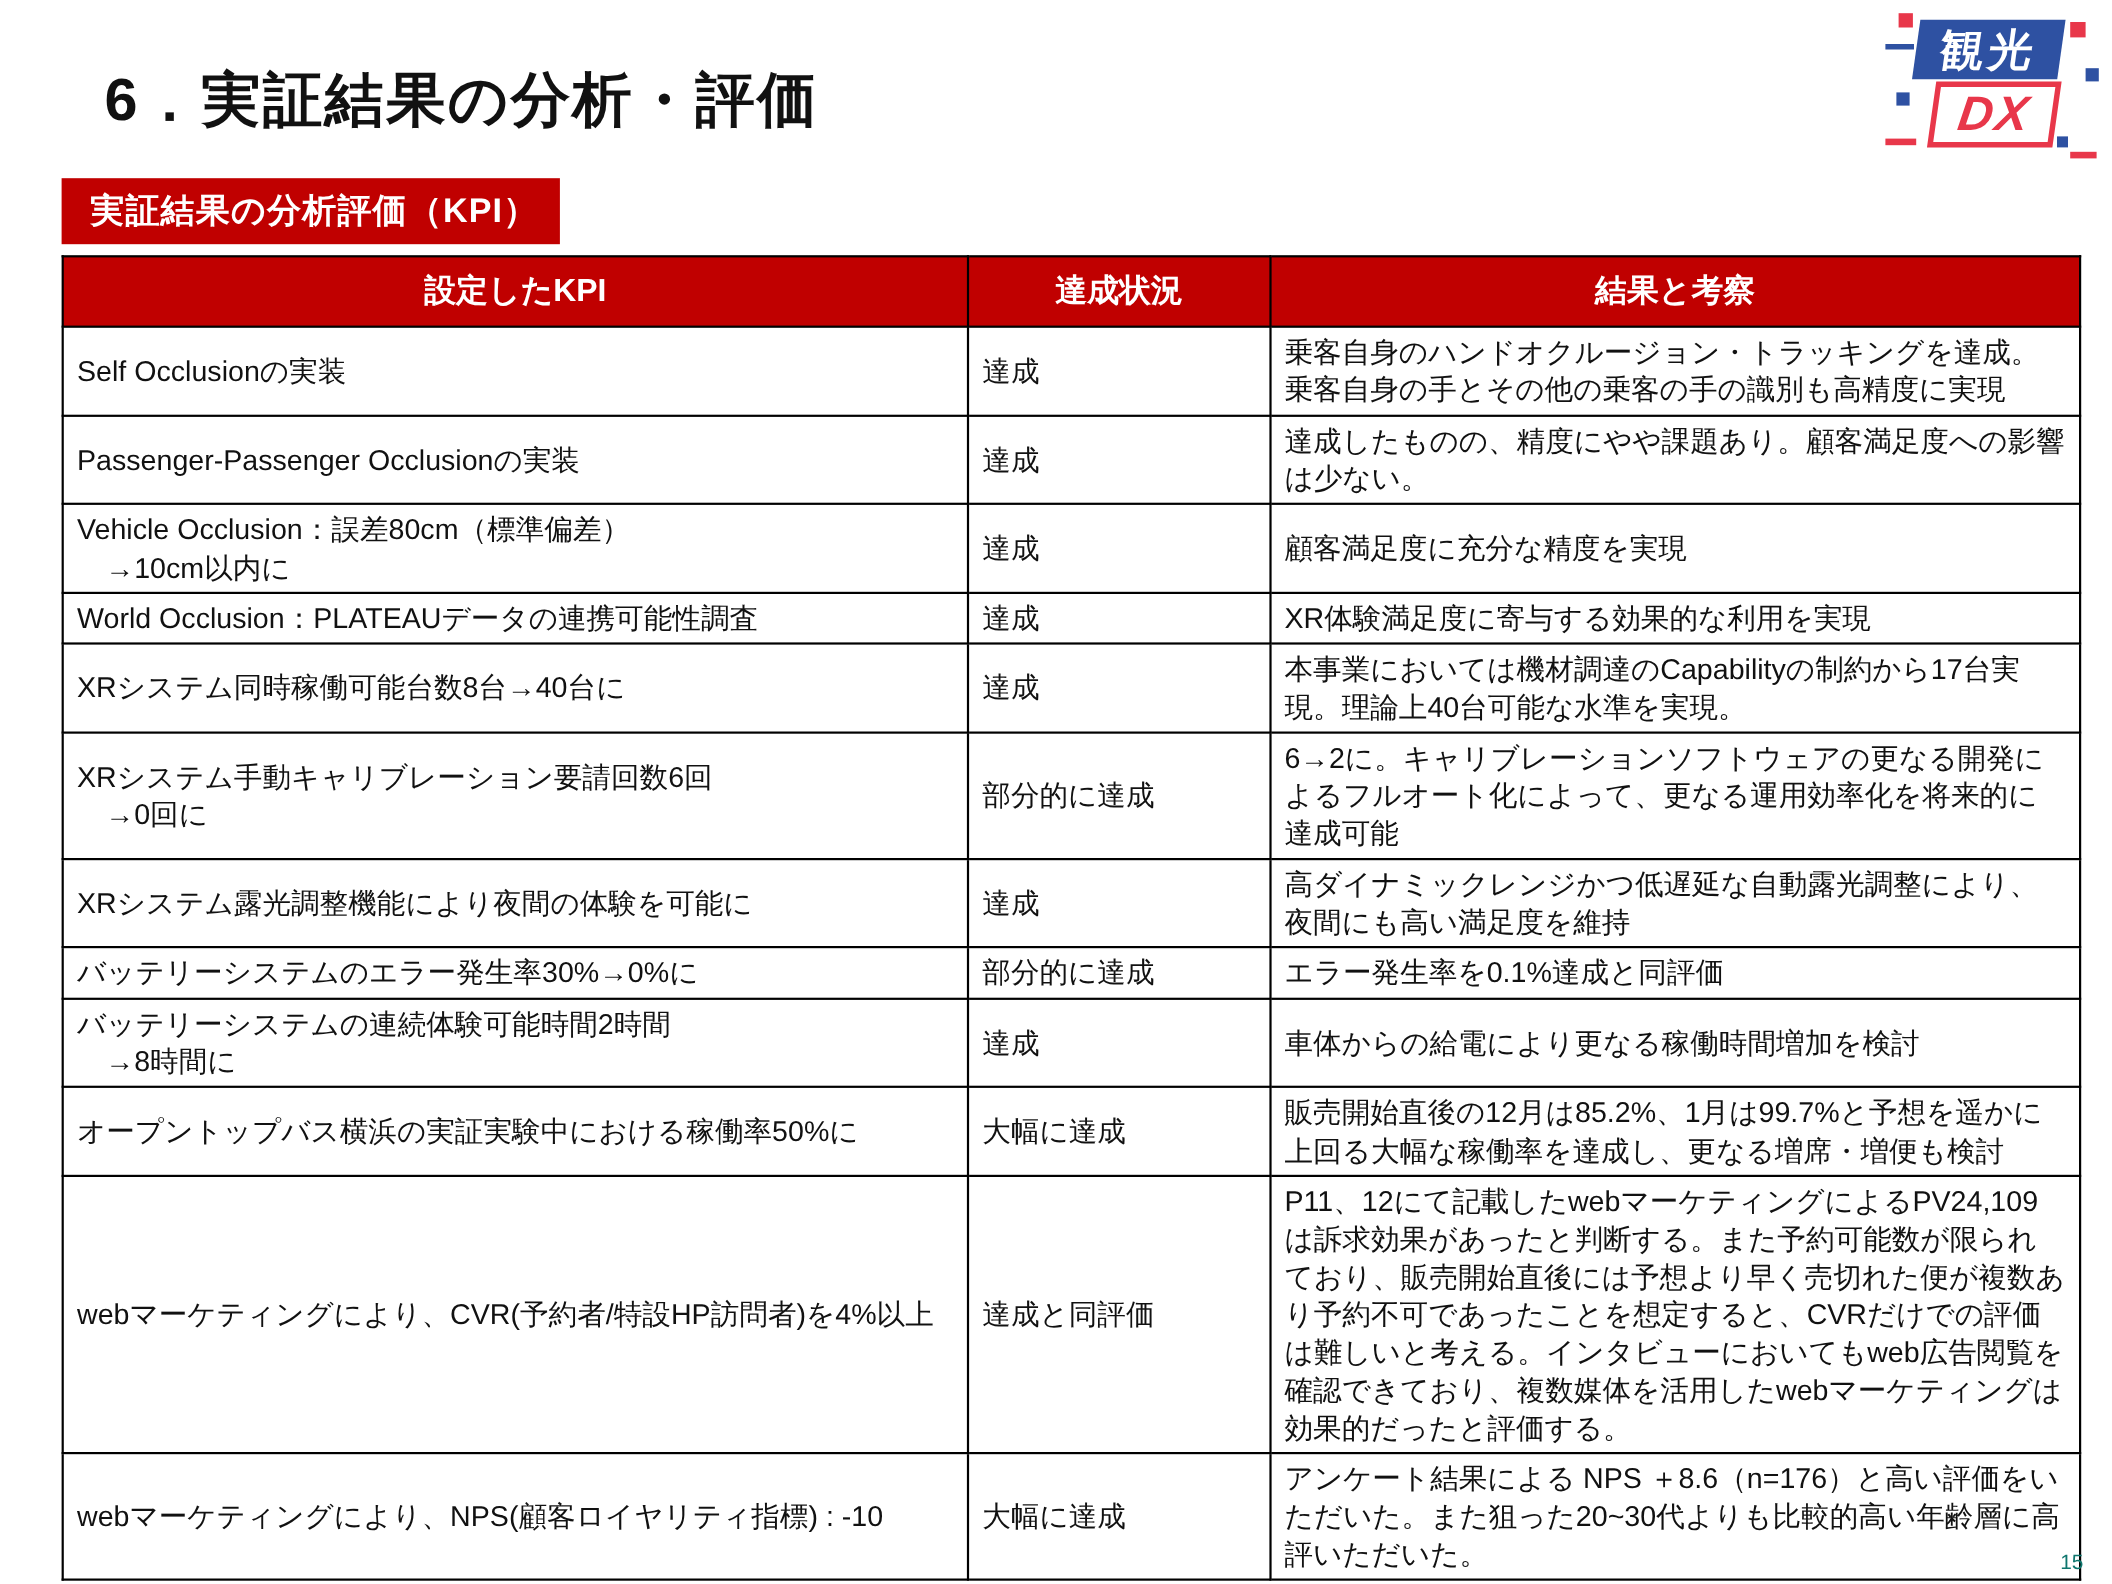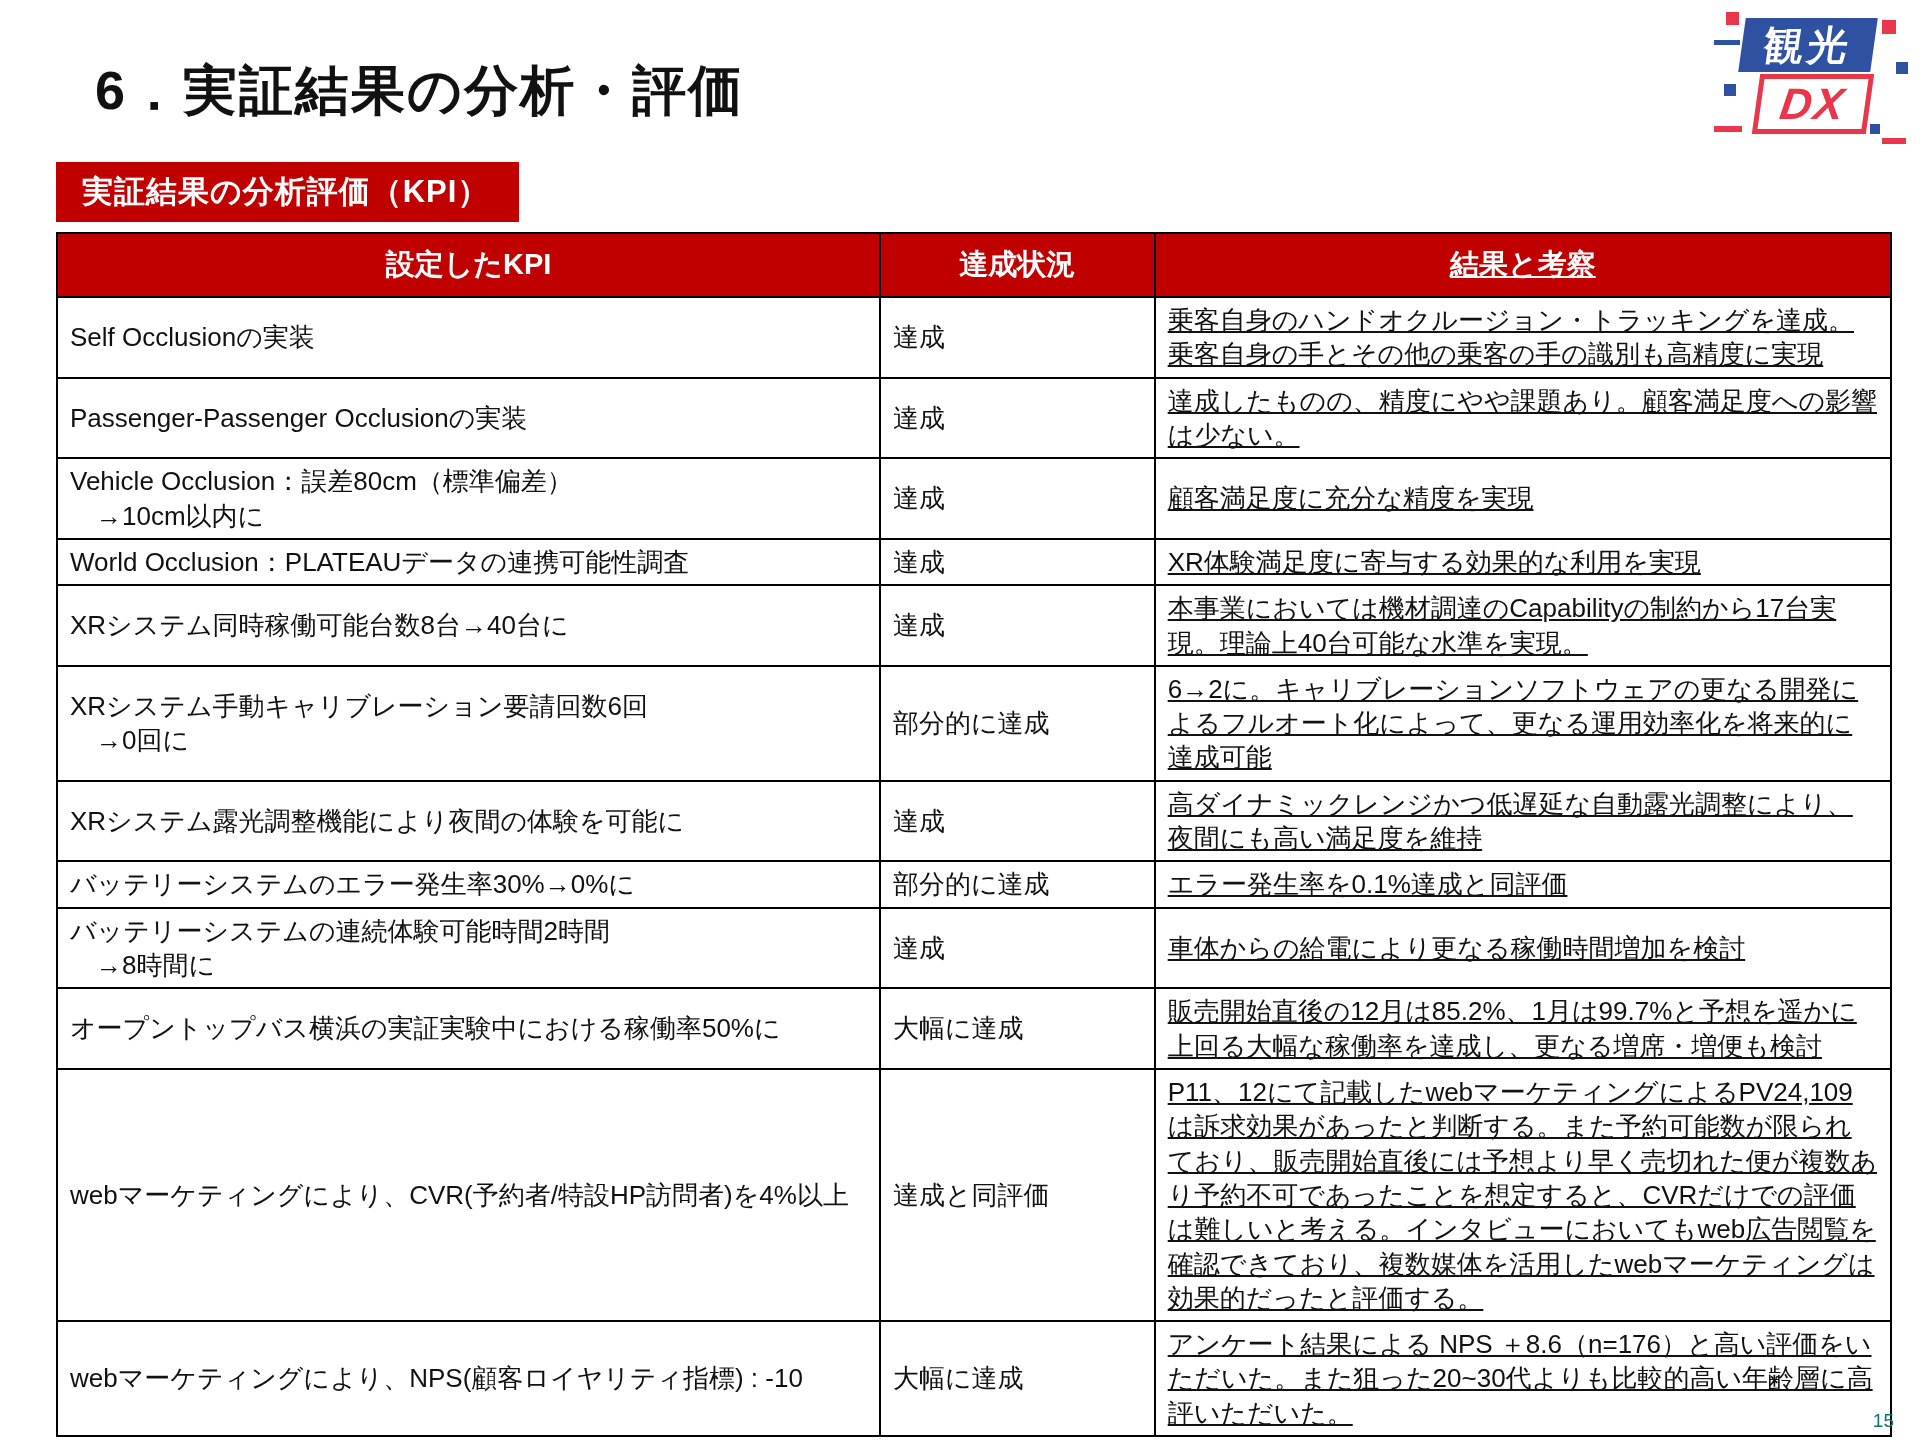--- a/index.html
+++ b/index.html
@@ -14,21 +14,21 @@
   }
   .page-title {
     position: absolute; left: 95px; top: 55px;
     font-size: 54px; font-weight: bold; color: #111;
     letter-spacing: 2px;
   }
   .section-badge {
     position: absolute; left: 56px; top: 162px;
     background: #c00000; color: #fff;
     font-size: 31px; font-weight: bold;
-    padding: 9px 30px 9px 26px;
+    padding: 9px 20px 9px 26px;
     letter-spacing: 1px;
   }
   table.kpi-table {
     position: absolute; left: 56px; top: 232px;
     width: 1836px;
     border-collapse: collapse;
     table-layout: fixed;
   }
   .kpi-table th {
     background: #c00000; color: #ffffff;
@@ -40,21 +40,21 @@
   .kpi-table td {
     border: 2px solid #000;
     font-size: 26px;
     padding: 5px 12px;
     vertical-align: middle;
     line-height: 1.32;
     color: #111;
   }
   .col-kpi    { width: 731px; white-space: pre-line; }
   .col-status { width: 244px; }
-  .col-result { width: 654px; text-decoration: underline; }
+  .col-result { width: 654px; }
 
   .logo { position: absolute; top: 12px; right: 10px; width: 196px; height: 140px; }
   .logo-kanko {
     position: absolute; top: 6px; left: 28px; width: 132px; height: 54px;
     background: #2e51a2; color: #fff;
     font-size: 40px; font-weight: bold;
     display: flex; align-items: center; justify-content: center;
     letter-spacing: 4px;
     transform: skewX(-8deg);
   }

